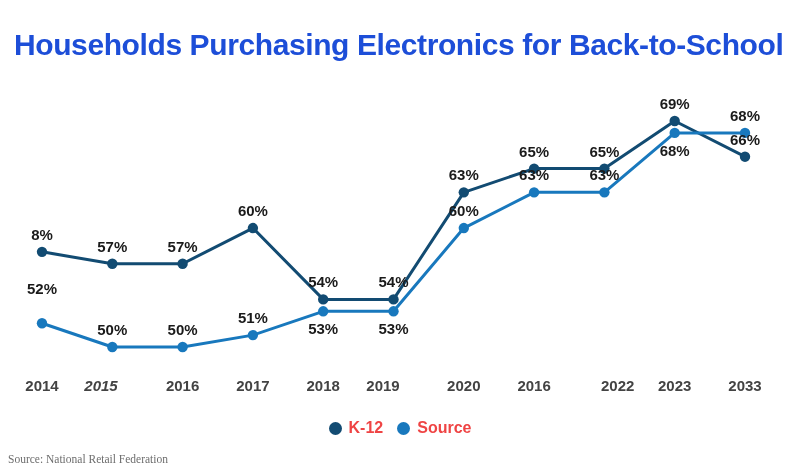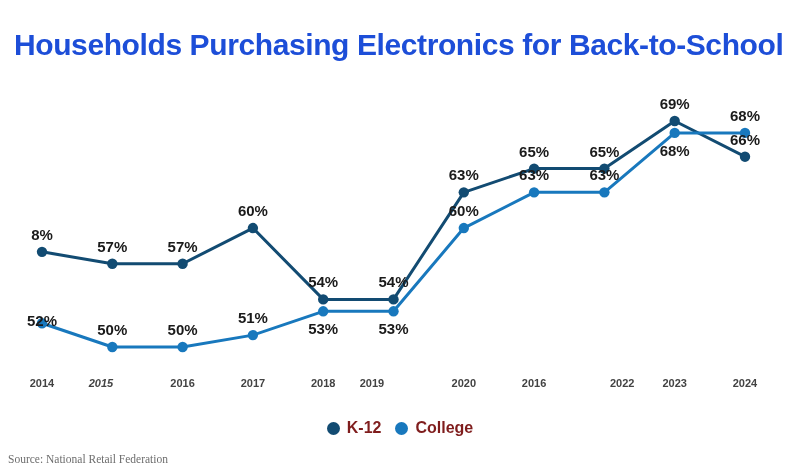--- a/index.html
+++ b/index.html
@@ -27,21 +27,21 @@
 
   #plot{
     position:absolute;
     left:0; top:0;
     width:800px; height:475px;
   }
   #plot svg{display:block;}
 
   .xtick{
     position:absolute;
-    font-size:11px;
+    font-size:15px;
     font-weight:bold;
     color:#434343;
     text-align:center;
     width:60px;
     margin-left:-30px;
     top:377px;
   }
 
   .dlabel{
     position:absolute;
@@ -61,21 +61,21 @@
     display:flex;
     justify-content:center;
     align-items:center;
     gap:14px;
   }
   .legend-item{display:flex;align-items:center;gap:7px;}
   .legend-dot{width:13px;height:13px;border-radius:50%;display:block;}
   .legend-label{
     font-size:16px;
     font-weight:bold;
-    color:#7f1d1d;
+    color:#ef4444;
   }
 
   .source{
     position:absolute;
     left:8px;
     top:453px;
     font-family:"Liberation Serif", serif;
     font-size:11.5px;
     color:#6d6d6d;
     text-align:center;
@@ -116,58 +116,58 @@
         <circle cx="745" cy="132.89473684210526" r="5.2" fill="#1878bd"></circle>
       </svg>
     </div>
 
   <div id="xticks">
       <div class="xtick" style="left: 42px;">2014</div>
       <div class="xtick" style="left: 101px; font-style: italic;">2015</div>
       <div class="xtick" style="left: 182.6px;">2016</div>
       <div class="xtick" style="left: 252.9px;">2017</div>
       <div class="xtick" style="left: 323.2px;">2018</div>
-      <div class="xtick" style="left: 372px;">2019</div>
+      <div class="xtick" style="left: 383px;">2019</div>
       <div class="xtick" style="left: 463.8px;">2020</div>
       <div class="xtick" style="left: 534.1px;">2016</div>
       <div class="xtick" style="left: 604.4px; text-align: right;">2022</div>
       <div class="xtick" style="left: 674.7px;">2023</div>
-      <div class="xtick" style="left: 745px;">2024</div>
+      <div class="xtick" style="left: 745px;">2033</div>
     </div>
   <div id="dlabels">
       <div class="dlabel" style="left: 42px; top: 225.842px;">8%</div>
       <div class="dlabel" style="left: 112.3px; top: 237.737px;">57%</div>
       <div class="dlabel" style="left: 182.6px; top: 237.737px;">57%</div>
       <div class="dlabel" style="left: 252.9px; top: 202.053px;">60%</div>
       <div class="dlabel" style="left: 323.2px; top: 273.421px;">54%</div>
       <div class="dlabel" style="left: 393.5px; top: 273.421px;">54%</div>
       <div class="dlabel" style="left: 463.8px; top: 166.368px;">63%</div>
       <div class="dlabel" style="left: 534.1px; top: 142.579px;">65%</div>
       <div class="dlabel" style="left: 604.4px; top: 142.579px;">65%</div>
       <div class="dlabel" style="left: 674.7px; top: 95px;">69%</div>
       <div class="dlabel" style="left: 745px; top: 130.684px;">66%</div>
-      <div class="dlabel" style="left: 42px; top: 312px;">52%</div>
+      <div class="dlabel" style="left: 42px; top: 280px;">52%</div>
       <div class="dlabel" style="left: 112.3px; top: 321px;">50%</div>
       <div class="dlabel" style="left: 182.6px; top: 321px;">50%</div>
       <div class="dlabel" style="left: 252.9px; top: 309.105px;">51%</div>
       <div class="dlabel" style="left: 323.2px; top: 320.316px;">53%</div>
       <div class="dlabel" style="left: 393.5px; top: 320.316px;">53%</div>
       <div class="dlabel" style="left: 463.8px; top: 202.053px;">60%</div>
       <div class="dlabel" style="left: 534.1px; top: 166.368px;">63%</div>
       <div class="dlabel" style="left: 604.4px; top: 166.368px;">63%</div>
       <div class="dlabel" style="left: 674.7px; top: 141.895px;">68%</div>
       <div class="dlabel" style="left: 745px; top: 106.895px;">68%</div>
     </div>
 
   <div class="legend" id="legend">
       <div class="legend-item">
         <span class="legend-dot" style="background: rgb(18, 75, 114);"></span>
         <span class="legend-label">K-12</span>
       </div>
       <div class="legend-item">
         <span class="legend-dot" style="background: rgb(24, 120, 189);"></span>
-        <span class="legend-label">College</span>
+        <span class="legend-label">Source</span>
       </div>
     </div>
 
   <div class="source">Source: National Retail Federation</div>
 
 </div>
 
 </body></html>

